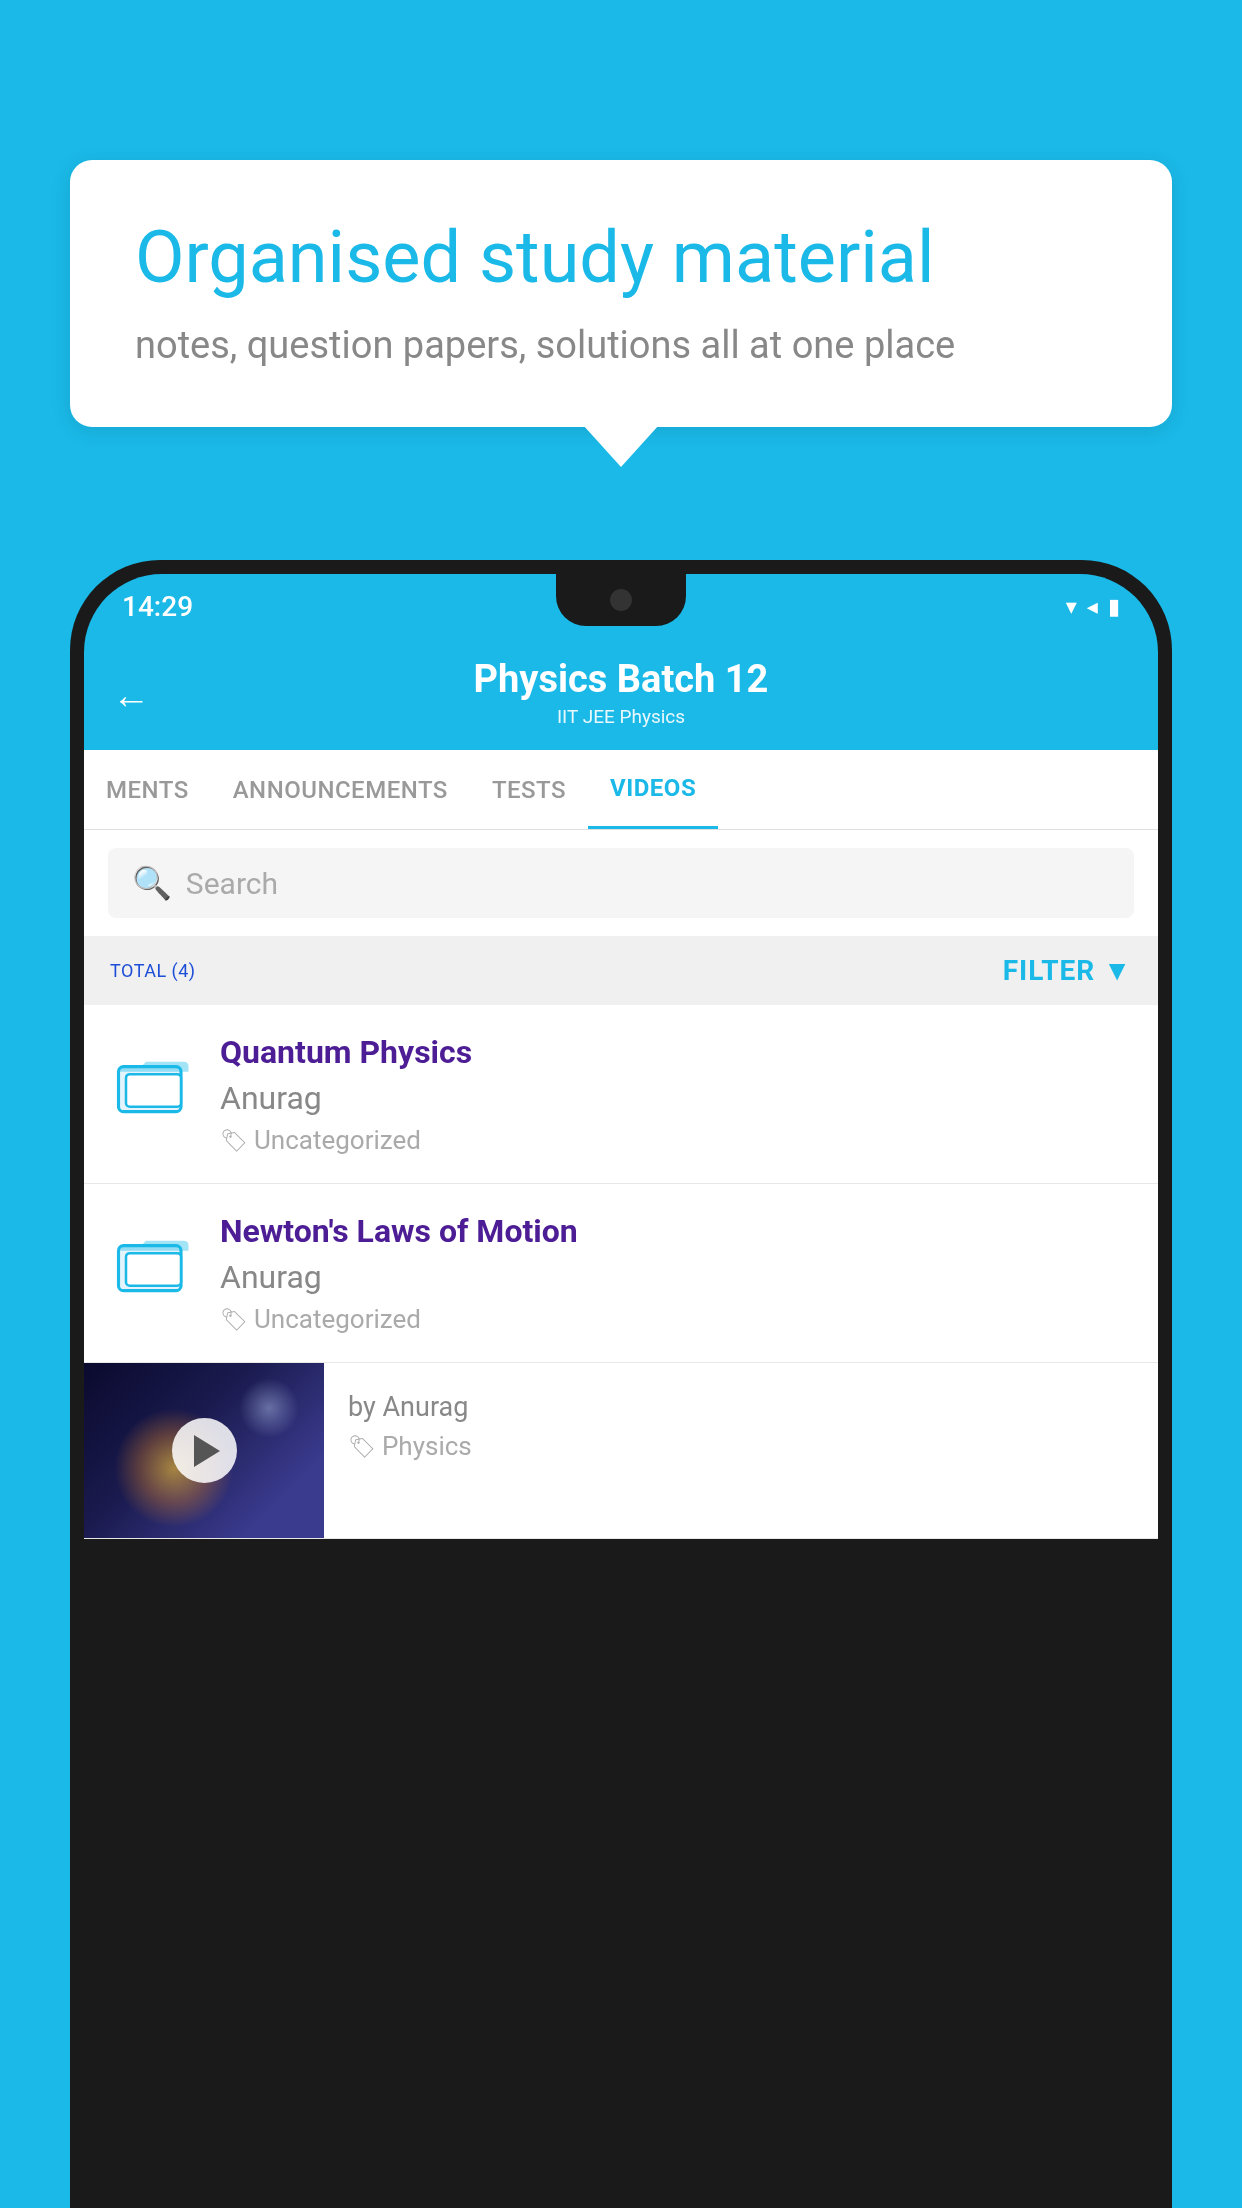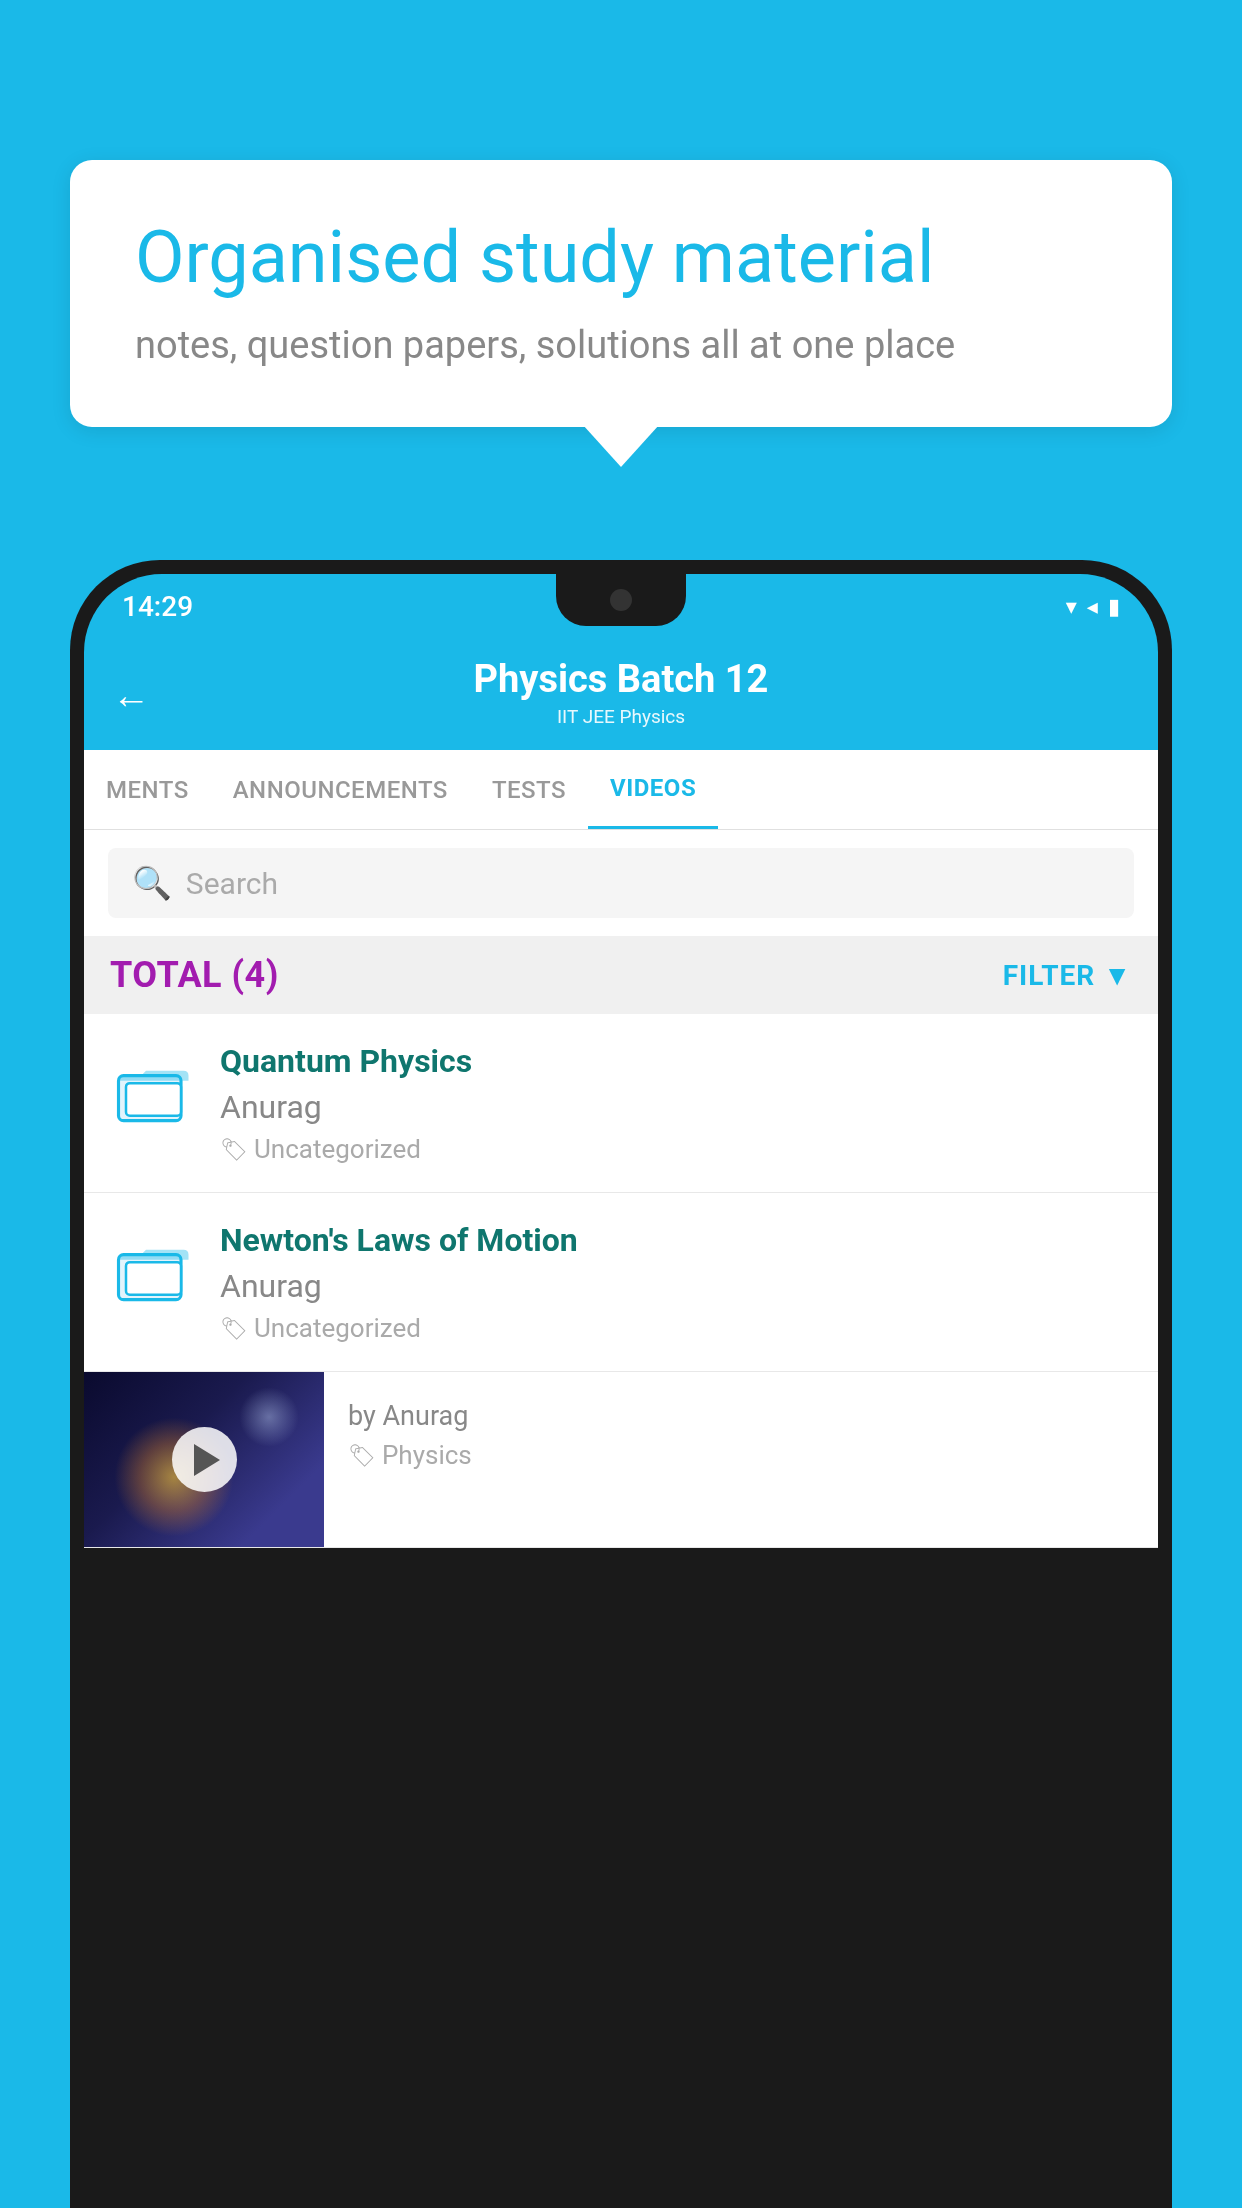--- a/index.html
+++ b/index.html
@@ -213,23 +213,23 @@
     
     .filter-bar {
       background: #f0f0f0;
       padding: 18px 26px;
       display: flex;
       align-items: center;
       justify-content: space-between;
     }
 
     .total-count {
-      color: #a21caf;
-      font-size: 36px;
-      font-weight: 700;
+      color: #1d4ed8;
+      font-size: 18px;
+      font-weight: 400;
       letter-spacing: 0.5px;
     }
 
     .filter-btn {
       color: #1ab9e8;
       font-size: 28px;
       font-weight: 700;
       display: flex;
       align-items: center;
       gap: 8px;
@@ -267,21 +267,21 @@
       height: 75px;
     }
 
     .video-info {
       flex: 1;
     }
 
     .video-title {
       font-size: 32px;
       font-weight: 700;
-      color: #0f766e;
+      color: #4c1d95;
       margin-bottom: 8px;
     }
 
     .video-author {
       font-size: 32px;
       color: #888;
       margin-bottom: 8px;
     }
 
     .video-tag {

